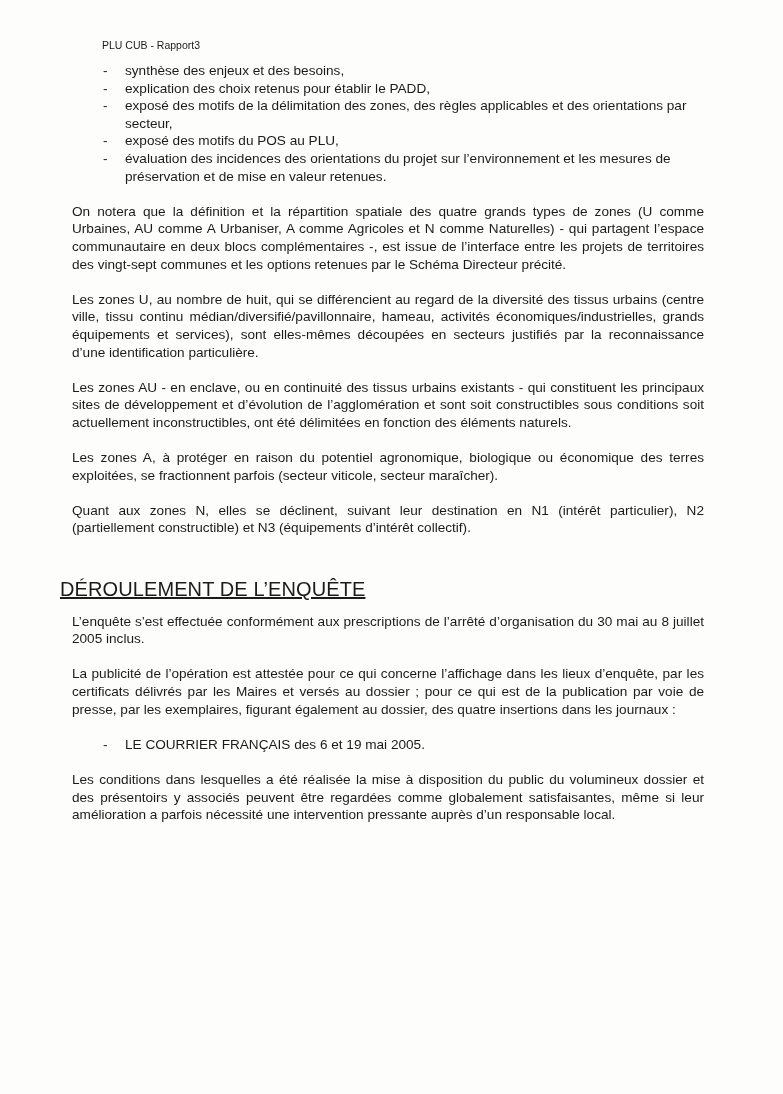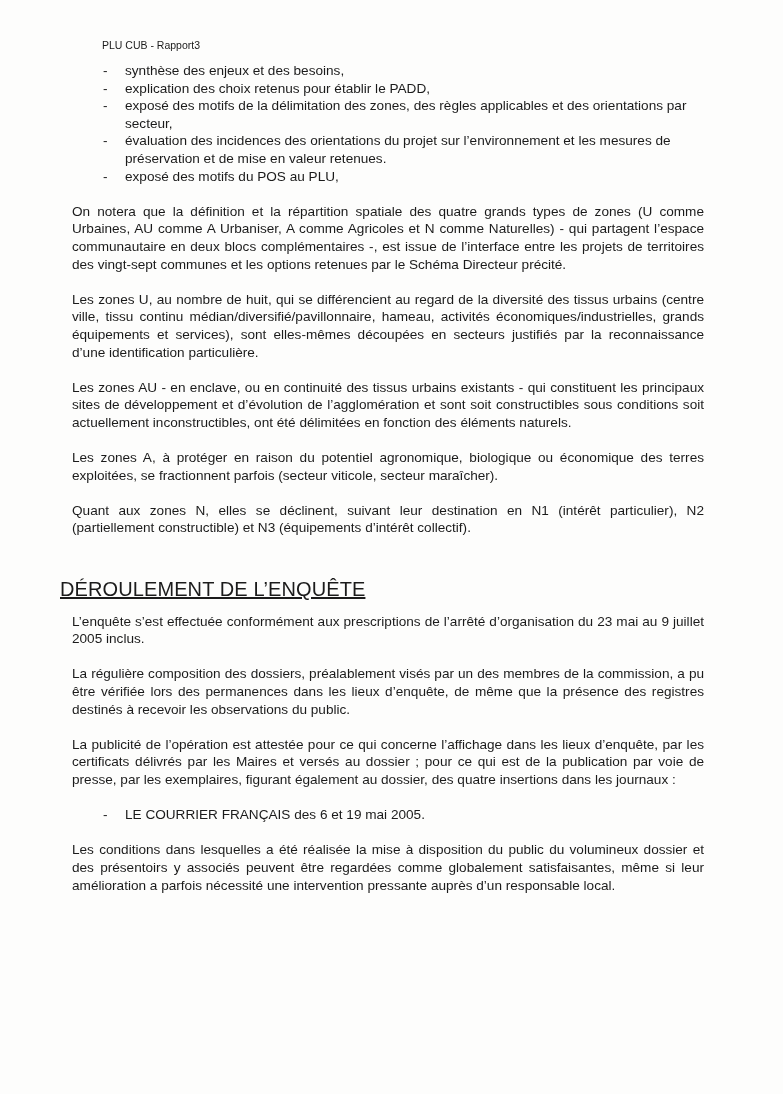--- a/index.html
+++ b/index.html
@@ -36,35 +36,34 @@
 <div class="header">
   <span>PLU CUB - Rapport</span>
   <span>3</span>
 </div>
 
 <div class="content">
   <ul class="dash">
     <li>synthèse des enjeux et des besoins,</li>
     <li>explication des choix retenus pour établir le PADD,</li>
     <li>exposé des motifs de la délimitation des zones, des règles applicables et des orientations par secteur,</li>
+    <li>exposé des motifs du POS au PLU,</li>
     <li>évaluation des incidences des orientations du projet sur l’environnement et les mesures de préservation et de mise en valeur retenues.</li>
-    <li>exposé des motifs du POS au PLU,</li>
   </ul>
   <div class="gap"></div>
 
   <p>On notera que la définition et la répartition spatiale des quatre grands types de zones (U comme Urbaines, AU comme A Urbaniser, A comme Agricoles et N comme Naturelles) - qui partagent l’espace communautaire en deux blocs complémentaires -, est issue de l’interface entre les projets de territoires des vingt-sept communes et les options retenues par le Schéma Directeur précité.</p>
   <p>Les zones U, au nombre de huit, qui se différencient au regard de la diversité des tissus urbains (centre ville, tissu continu médian/diversifié/pavillonnaire, hameau, activités économiques/industrielles, grands équipements et services), sont elles-mêmes découpées en secteurs justifiés par la reconnaissance d’une identification particulière.</p>
   <p>Les zones AU - en enclave, ou en continuité des tissus urbains existants - qui constituent les principaux sites de développement et d’évolution de l’agglomération et sont soit constructibles sous conditions soit actuellement inconstructibles, ont été délimitées en fonction des éléments naturels.</p>
   <p>Les zones A, à protéger en raison du potentiel agronomique, biologique ou économique des terres exploitées, se fractionnent parfois (secteur viticole, secteur maraîcher).</p>
   <p style="margin-bottom:44px">Quant aux zones N, elles se déclinent, suivant leur destination en N1 (intérêt particulier), N2 (partiellement constructible) et N3 (équipements d’intérêt collectif).</p>
 
   <h2>DÉROULEMENT DE L’ENQUÊTE</h2>
 
-  <p>L’enquête s’est effectuée conformément aux prescriptions de l’arrêté d’organisation du 23 mai au 9 juillet 2005 inclus.</p>
-  <p>La régulière composition des dossiers, préalablement visés par un des membres de la commission, a pu être vérifiée lors des permanences dans les lieux d’enquête, de même que la présence des registres destinés à recevoir les observations du public.</p>
+  <p>L’enquête s’est effectuée conformément aux prescriptions de l’arrêté d’organisation du 30 mai au 8 juillet 2005 inclus.</p>
   <p>La publicité de l’opération est attestée pour ce qui concerne l’affichage dans les lieux d’enquête, par les certificats délivrés par les Maires et versés au dossier ; pour ce qui est de la publication par voie de presse, par les exemplaires, figurant également au dossier, des quatre insertions dans les journaux :</p>
 
   <ul class="dash">
     <li>LE COURRIER FRANÇAIS des 6 et 19 mai 2005.</li>
   </ul>
   <div class="gap"></div>
 
   <p>Les conditions dans lesquelles a été réalisée la mise à disposition du public du volumineux dossier et des présentoirs y associés peuvent être regardées comme globalement satisfaisantes, même si leur amélioration a parfois nécessité une intervention pressante auprès d’un responsable local.</p>
 </div>
 

